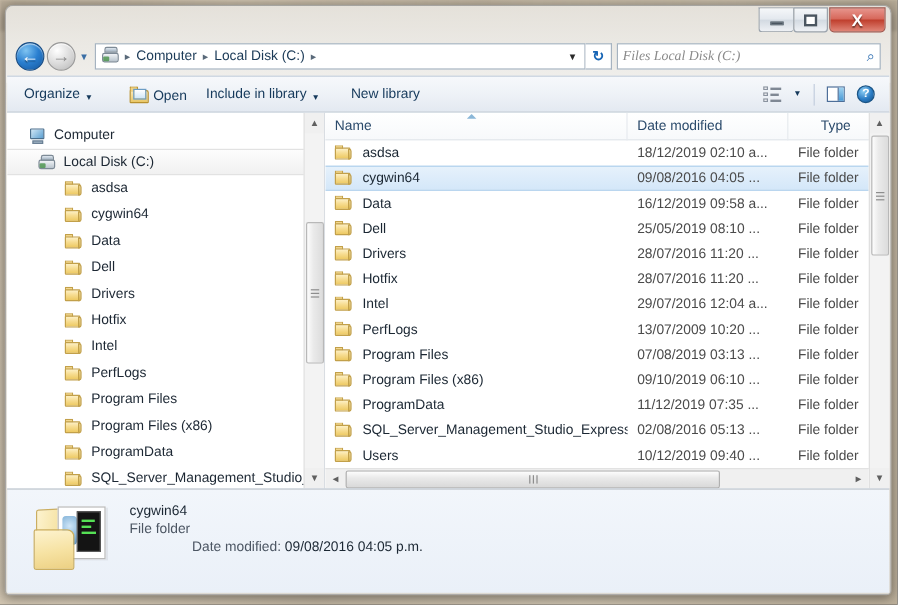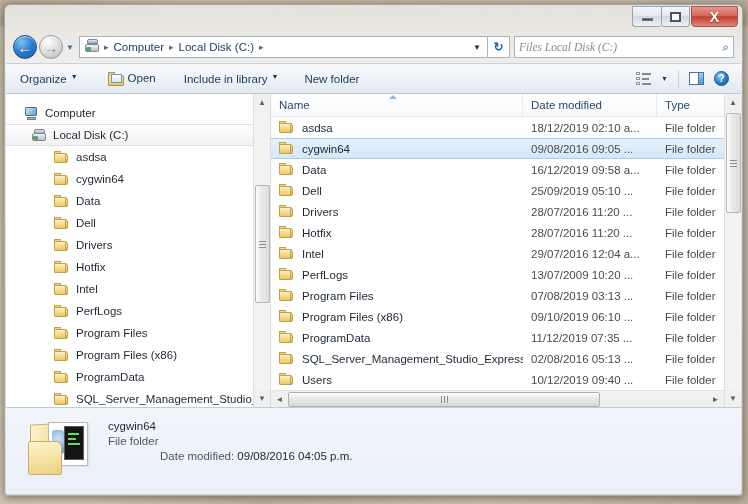--- a/index.html
+++ b/index.html
@@ -136,21 +136,21 @@
 
   
   .toolbar {
     position: absolute; left: 1px; top: 58px; right: 1px; height: 31px;
     background: linear-gradient(180deg, #f6f8fb 0%, #eef2f7 50%, #e3e9f1 100%);
     border-top: 1px solid #c8d3e0;
     border-bottom: 1px solid #b9c6d6;
     display: flex; align-items: center; padding: 0 6px;
   }
   .tbitem {
-    display: flex; align-items: flex-start; gap: 4px;
+    display: flex; align-items: flex-end; gap: 4px;
     padding: 3px 7px; font-size: 11.5px; color: #15395b; white-space: nowrap;
     border: 1px solid transparent; border-radius: 2px;
   }
   .caret { font-size: 7px; color: #15395b; }
   .tb-right { margin-left: auto; display: flex; align-items: center; gap: 2px; padding-right: 2px; }
   .tbicon { display:flex; align-items:center; justify-content:center; padding: 2px 4px; }
   .tbsep { width:1px; height:18px; background:#c3cede; margin: 0 4px; }
 
   
   .icn-openfolder { width: 16px; height: 14px; position: relative; }
@@ -270,21 +270,21 @@
     position: absolute; left: 0; top: 0; right: 13px; height: 23px;
     background: linear-gradient(180deg,#ffffff,#f7f9fb);
     border-bottom: 1px solid #e0e5ea;
     display: flex; align-items: center;
     font-size: 11.5px; color: #2b4a6b;
   }
   .col { height: 23px; display: flex; align-items: center; padding-left: 8px;
          border-right: 1px solid #e6eaee; position: relative; white-space: nowrap; }
   .col.name { width: 252px; }
   .col.date { width: 134px; }
-  .col.type { flex: 1; border-right: none; }
+  .col.type { flex: 1; border-right: none; justify-content: center; }
   .sortmark {
     position:absolute; left: 118px; top: 1px;
     width:0;height:0;border-left:4px solid transparent;border-right:4px solid transparent;
     border-bottom:4px solid #8bb7d8;
   }
   .rows {
     position: absolute; left: 0; top: 23px; right: 17px; bottom: 17px;
     overflow: hidden;
   }
   .row {
@@ -409,26 +409,26 @@
       <span class="caret">▼</span>
     </div>
     <div class="tbitem" style="margin-left:14px">
       <span class="icn-openfolder">
         <span class="bk"></span>
           <span class="tab"></span>
           <span class="doc"></span>
       </span>
       <span>Open</span>
     </div>
-    <div class="tbitem" style="margin-left:12px">
+    <div class="tbitem" style="">
       <span>Include in library</span>
       <span class="caret">▼</span>
     </div>
     <div class="tbitem" style="margin-left:10px">
-      <span>New folder</span>
+      <span>New library</span>
     </div>
 
     <div class="tb-right">
       <div class="tbicon">
         <span class="icn-views">
           <i class="vrow" style="top:0"></i>
             <i class="vrow" style="top:5px"></i>
             <i class="vrow" style="top:10px"></i>
           <i class="vline" style="top:1px;width:9px"></i>
             <i class="vline" style="top:6px;width:7px"></i>
@@ -611,21 +611,21 @@
         </div>
         <div class="row selected">
           <span class="cell name">
             <span class="icn-folder">
                 <i class="tab"></i>
                 <i class="bk"></i>
                 <i class="sd"></i>
               </span>
             <span class="t">cygwin64</span>
           </span>
-          <span class="cell date">09/08/2016 09:05 ...</span>
+          <span class="cell date">09/08/2016 04:05 ...</span>
           <span class="cell type">File folder</span>
         </div>
         <div class="row">
           <span class="cell name">
             <span class="icn-folder">
                 <i class="tab"></i>
                 <i class="bk"></i>
                 <i class="sd"></i>
               </span>
             <span class="t">Data</span>
@@ -635,21 +635,21 @@
         </div>
         <div class="row">
           <span class="cell name">
             <span class="icn-folder">
                 <i class="tab"></i>
                 <i class="bk"></i>
                 <i class="sd"></i>
               </span>
             <span class="t">Dell</span>
           </span>
-          <span class="cell date">25/09/2019 05:10 ...</span>
+          <span class="cell date">25/05/2019 08:10 ...</span>
           <span class="cell type">File folder</span>
         </div>
         <div class="row">
           <span class="cell name">
             <span class="icn-folder">
                 <i class="tab"></i>
                 <i class="bk"></i>
                 <i class="sd"></i>
               </span>
             <span class="t">Drivers</span>

